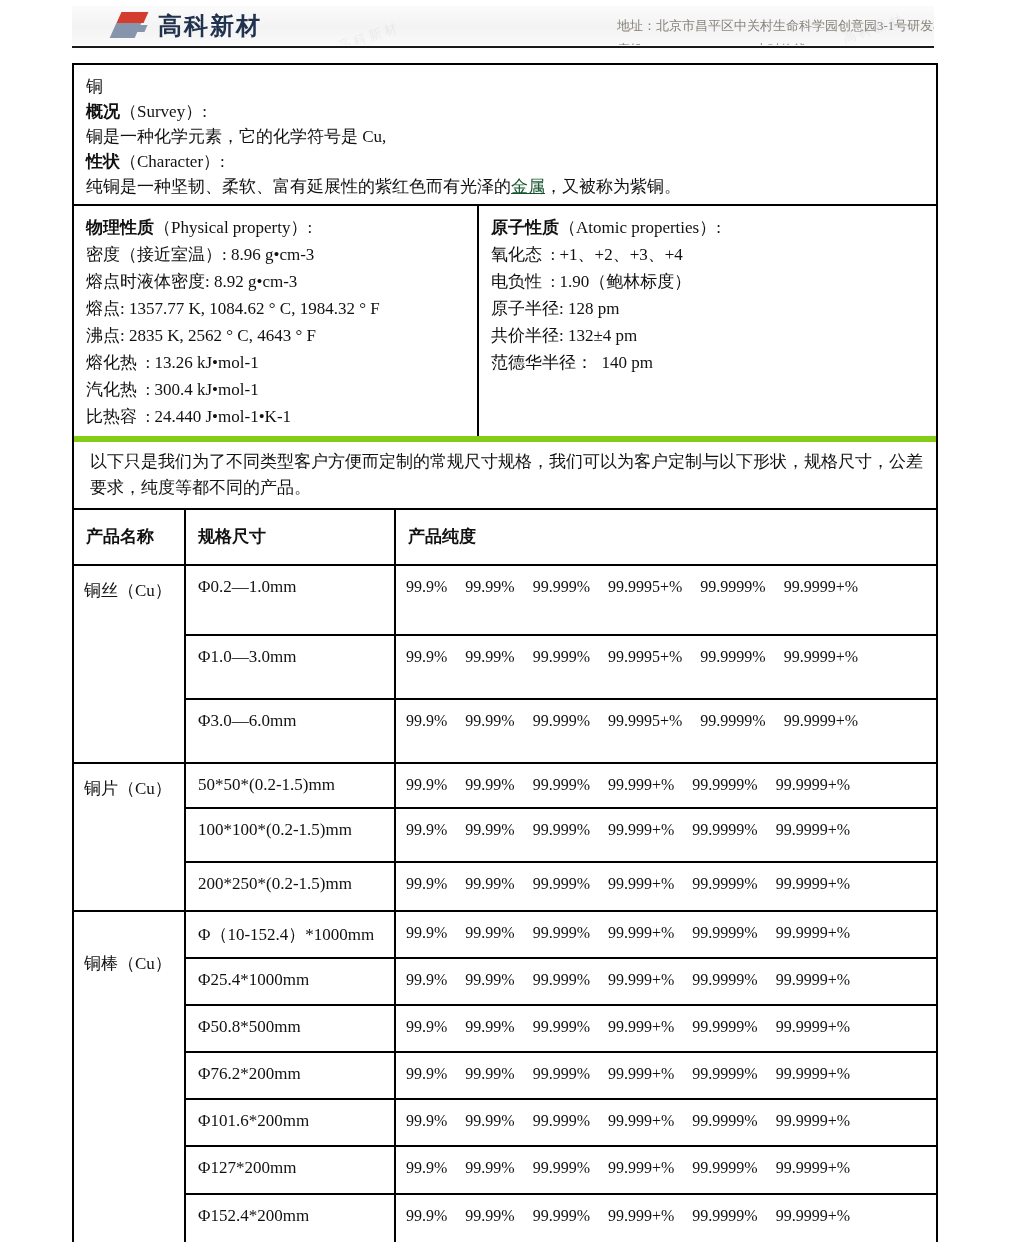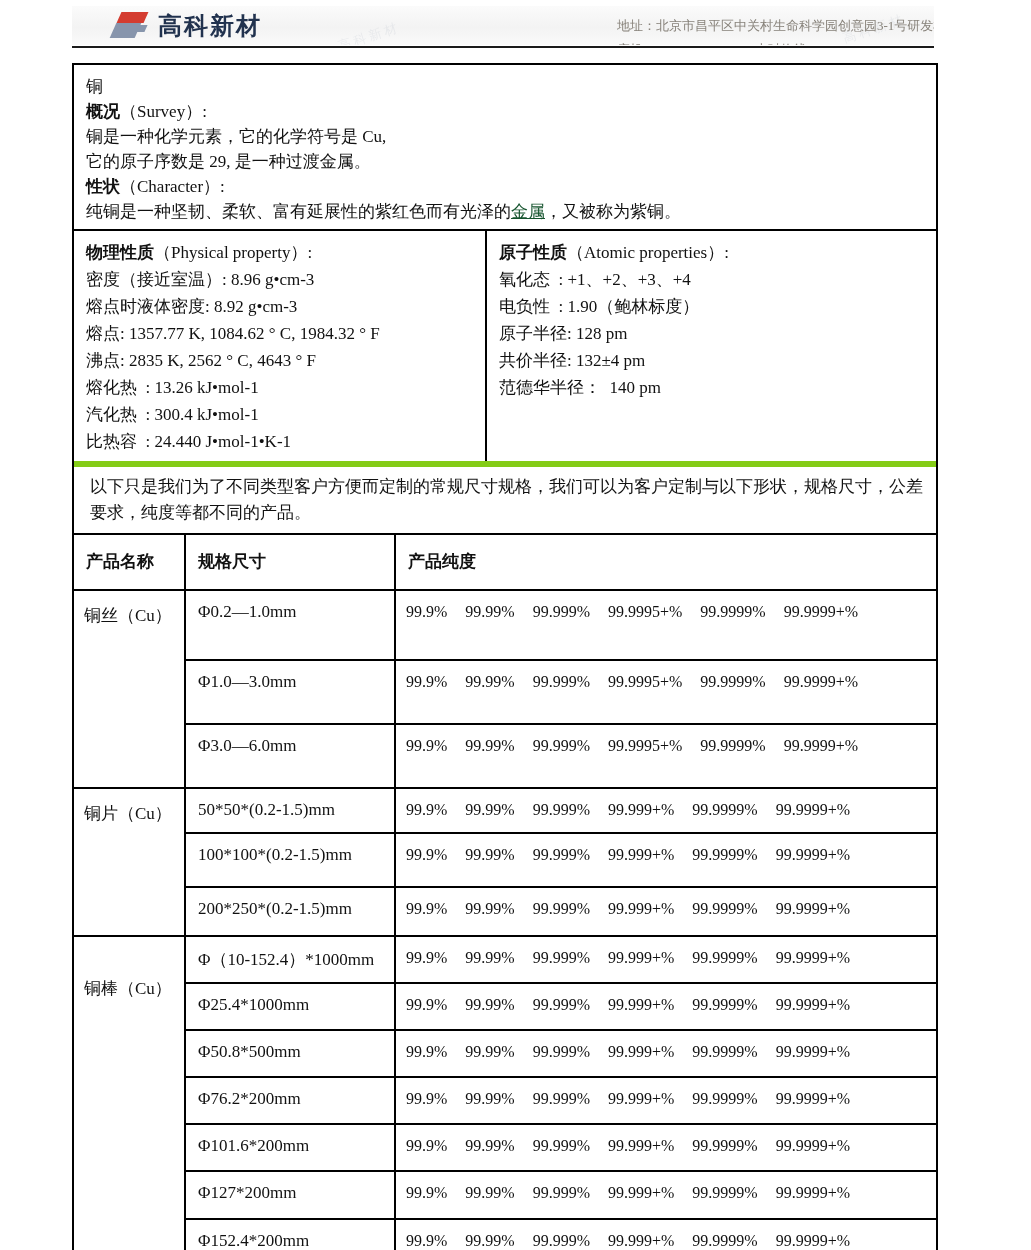--- a/index.html
+++ b/index.html
@@ -56,21 +56,21 @@
     position:absolute; left:72px; top:63px; width:862px;
     border:2px solid #000; border-bottom:none; background:#fff;
     font-size:17px;
   }
   .line { line-height:25px; white-space:pre-wrap; }
   .b { font-weight:bold; }
 
   .intro { padding:9px 12px 5px 12px; }
 
   .props { display:flex; border-top:2px solid #000; }
-  .props-left  { width:391px; border-right:2px solid #000; padding:8px 8px 6px 12px;font-family:Liberation Serif, serif; }
+  .props-left  { width:391px; border-right:2px solid #000; padding:8px 0 6px 12px;font-family:Liberation Serif, serif; }
   .props-right { flex:1; padding:8px 8px 6px 12px; }
   .props .line { line-height:27px; }
 
   .note { border-top:6px solid #84cc16; padding:7px 12px 7px 16px; }
   .note .line { line-height:26px; }
 
   
   table.ptable {
     width:100%; border-collapse:collapse; border-style:hidden;
     table-layout:fixed; border-top:2px solid #000;
@@ -105,21 +105,20 @@
   </div>
 </div>
 <div class="header-rule"></div>
 
 <div class="doc">
 
   <div class="intro">
     <div class="line">铜</div>
     <div class="line"><span class="b">概况</span><span>（Survey）:</span></div>
     <div class="line">铜是一种化学元素，它的化学符号是 Cu,</div>
-    <div class="line">它的原子序数是 29, 是一种过渡金属。</div>
     <div class="line"><span class="b">性状</span><span>（Character）:</span></div>
     <div class="line"><span>纯铜是一种坚韧、柔软、富有延展性的紫红色而有光泽的</span><a class="metal-link">金属</a><span>，又被称为紫铜。</span></div>
   </div>
 
   <div class="props">
     <div class="props-left">
       <div class="line"><span class="b">物理性质</span><span>（Physical property）:</span></div>
       <div class="line">密度（接近室温）: 8.96 g•cm-3</div>
       <div class="line">熔点时液体密度: 8.92 g•cm-3</div>
       <div class="line">熔点: 1357.77 K, 1084.62 ° C, 1984.32 ° F</div>

